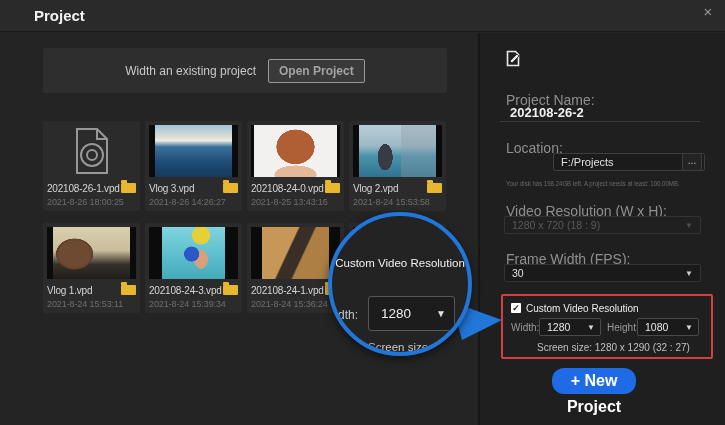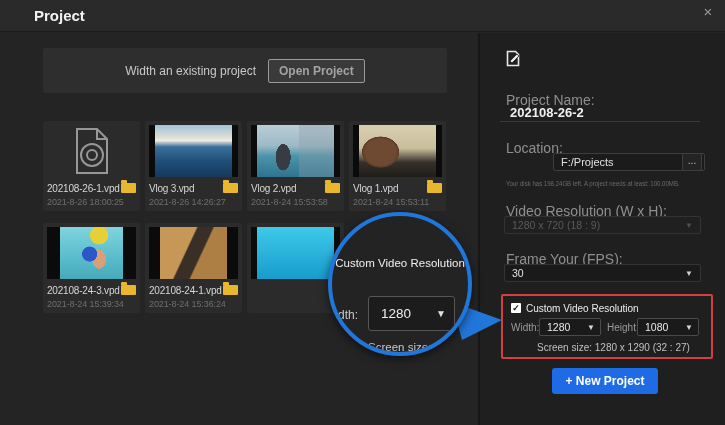--- a/index.html
+++ b/index.html
@@ -163,22 +163,22 @@
   .wh-select {
     position:absolute; top:22px; width:62px; height:18px;
     background:#1a1a1a; border:1px solid #4a4a4a; border-radius:2px;
     display:flex; align-items:center;
   }
   .wh-select .val { flex:1; margin-left:7px; font-size:10.5px; color:#e8e8e8; }
   .wh-select .tri { font-size:8px; color:#d8d8d8; margin-right:5px; }
   .screen-size { position:absolute; left:34px; top:46px; font-size:10px; color:#c0c0c0; white-space:nowrap; }
 
   .new-btn {
-    position:absolute; left:72px; top:335px; width:106px; height:26px;
-    background:#1f6be5; border-radius:3px; color:#fff; font-size:12px;
+    position:absolute; left:72px; top:335px; width:84px; height:26px;
+    background:#1f6be5; border-radius:12px; color:#fff; font-size:16px;
     font-weight:bold; text-align:center; line-height:26px;
   }
 </style>
 </head>
 <body>
 
 <div class="titlebar">
   <span class="title">Project</span>
   <span class="close">×</span>
 </div>
@@ -213,20 +213,30 @@
       <div class="thumb">
           <div class="img w86 t-ocean"></div>
         </div>
       <div class="name-row">
         <span class="pname">Vlog 3.vpd</span>
         <span class="folder"></span>
       </div>
       <div class="ptime">2021-8-26 14:26:27</div>
     </div>
 
+    <div class="card">
+      <div class="thumb">
+          <div class="img w94 t-portrait"></div>
+        </div>
+      <div class="name-row">
+        <span class="pname">202108-24-0.vpd</span>
+        <span class="folder"></span>
+      </div>
+      <div class="ptime">2021-8-25 13:43:16</div>
+    </div>
 
     <div class="card">
       <div class="thumb">
           <div class="img w86 t-city"></div>
         </div>
       <div class="name-row">
         <span class="pname">Vlog 2.vpd</span>
         <span class="folder"></span>
       </div>
       <div class="ptime">2021-8-24 15:53:58</div>
@@ -302,21 +312,21 @@
   <div class="loc-input">F:/Projects</div>
   <div class="browse-btn">...</div>
   <div class="disk-note">Your disk has 198.24GB left. A project needs at least: 100.00MB.</div>
 
   <div class="flabel" style="top:170px">Video Resolution (W x H):</div>
   <div class="select sel-disabled">
     <span class="val">1280 x 720   (18 : 9)</span>
     <span class="tri">▼</span>
   </div>
 
-  <div class="flabel" style="top:218px">Frame Your (FPS):</div>
+  <div class="flabel" style="top:218px">Frame Width (FPS):</div>
   <div class="select sel-fps">
     <span class="val">30</span>
     <span class="tri">▼</span>
   </div>
 
   <div class="redbox">
     <span class="cb">✓</span>
     <span class="cb-label">Custom Video Resolution</span>
 
     <span class="wh-label" style="left:8px">Width:</span>

